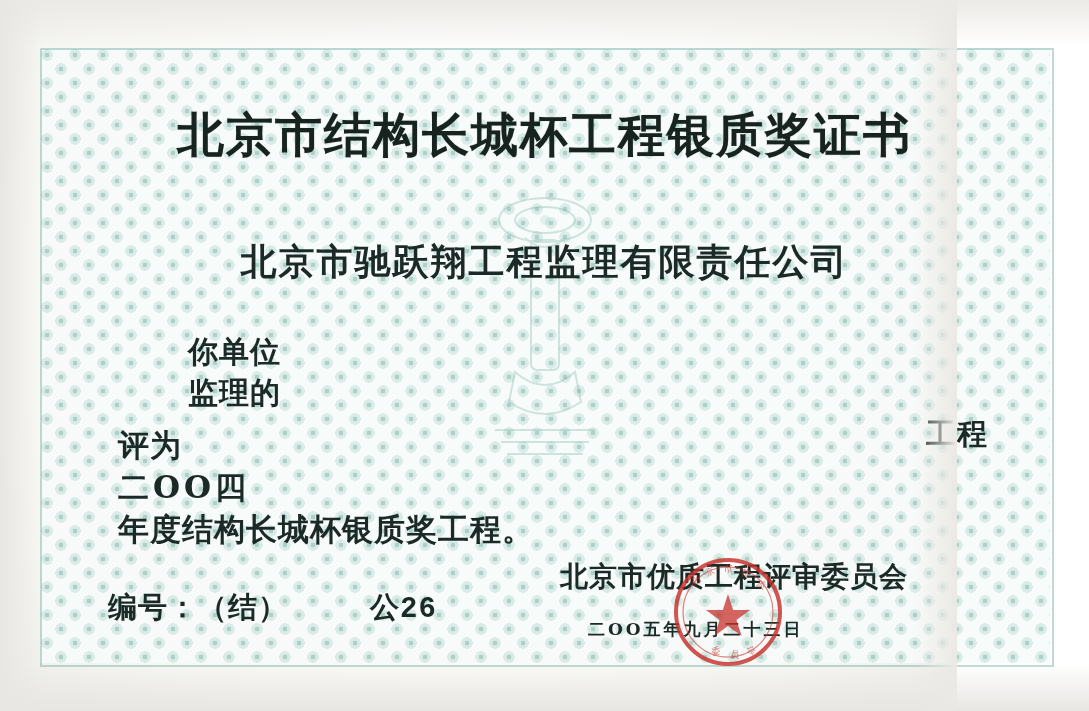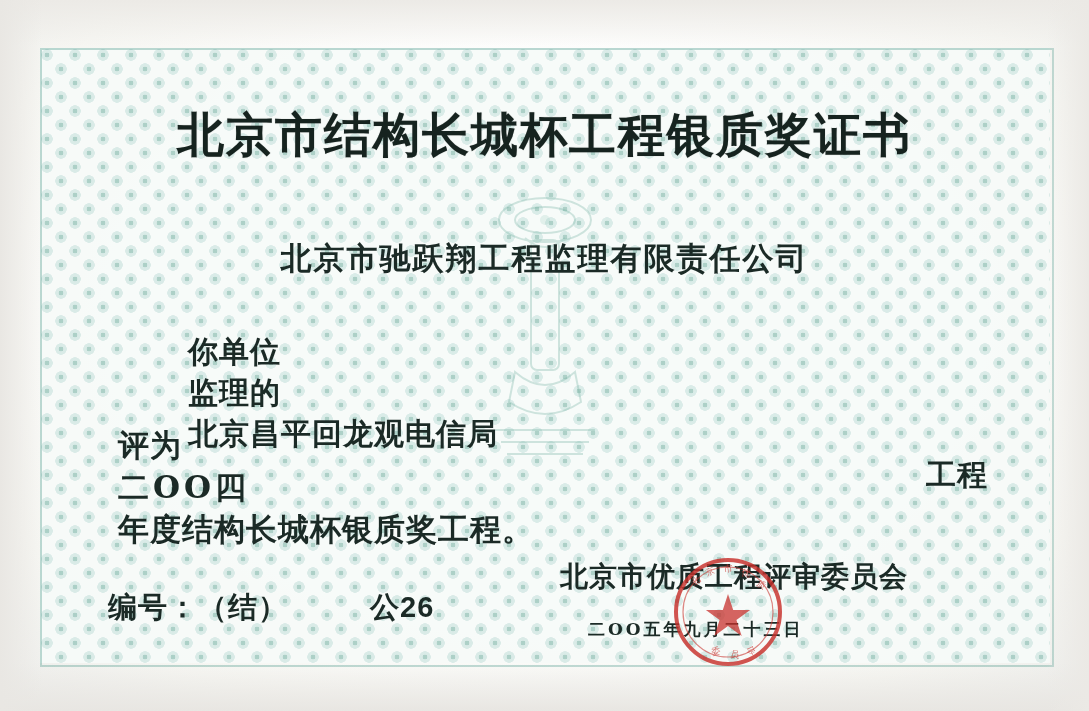--- a/index.html
+++ b/index.html
@@ -9,21 +9,21 @@
   }
   body {
     width: 1089px;
     height: 711px;
     overflow: hidden;
     font-family: "Liberation Serif", serif;
   }
 
   #certificate-root {
     position: relative;
-    width: 1089px;
+    width: 957px;
     height: 711px;
     background: #737373;
   }
 
   
   .page-bg {
     position: absolute;
     inset: 0;
     background:
       radial-gradient(ellipse at 50% 45%, #ffffff 40%, #f6f6f2 78%, #ececea 100%);
@@ -85,21 +85,21 @@
   }
 
   .org-line {
     position: absolute;
     top: 238px;
     left: 0;
     width: 1089px;
     text-align: center;
     font-family: "DejaVu Serif", serif;
     font-weight: bold;
-    font-size: 31px;
+    font-size: 36px;
     letter-spacing: 2px;
     color: #1b2a26;
   }
 
   .body-line {
     position: absolute;
     font-family: "DejaVu Serif", serif;
     font-weight: bold;
     color: #1b2a26;
     flex-direction: column;
@@ -150,21 +150,21 @@
     font-weight: bold;
     font-size: 17px;
     letter-spacing: 3px;
     color: #1b2a26;
   }
 
   .serial {
     position: absolute;
     top: 588px;
     left: 108px;
-    font-family: Liberation Sans, sans-serif;
+    font-family: Liberation Mono, monospace;
     font-weight: bold;
     font-size: 29px;
     letter-spacing: 1px;
     color: #1b2a26;
     display: flex;
     align-items: baseline;
   }
   .serial .serial-label { margin-right: 34px; }
   .serial .serial-value { letter-spacing: 1px; margin-left: 48px; }
 
@@ -227,21 +227,20 @@
 
   <div class="content">
 
     <div class="title">北京市结构长城杯工程银质奖证书</div>
 
     <div class="org-line">北京市驰跃翔工程监理有限责任公司</div>
 
     <div class="body-line line2">
       <span class="seg-unit">你单位</span>
       <span class="seg-role">监理的</span>
-      <span class="seg-project">北京昌平回龙观电信局</span>
       <span class="seg-tail">工程</span>
     </div>
 
     <div class="body-line line3">
       <span class="seg-eval">评为</span>
       <span class="seg-year">二OO四</span>
       <span class="seg-award">年度结构长城杯银质奖工程。</span>
     </div>
 
     <div class="issuer">北京市优质工程评审委员会</div>

